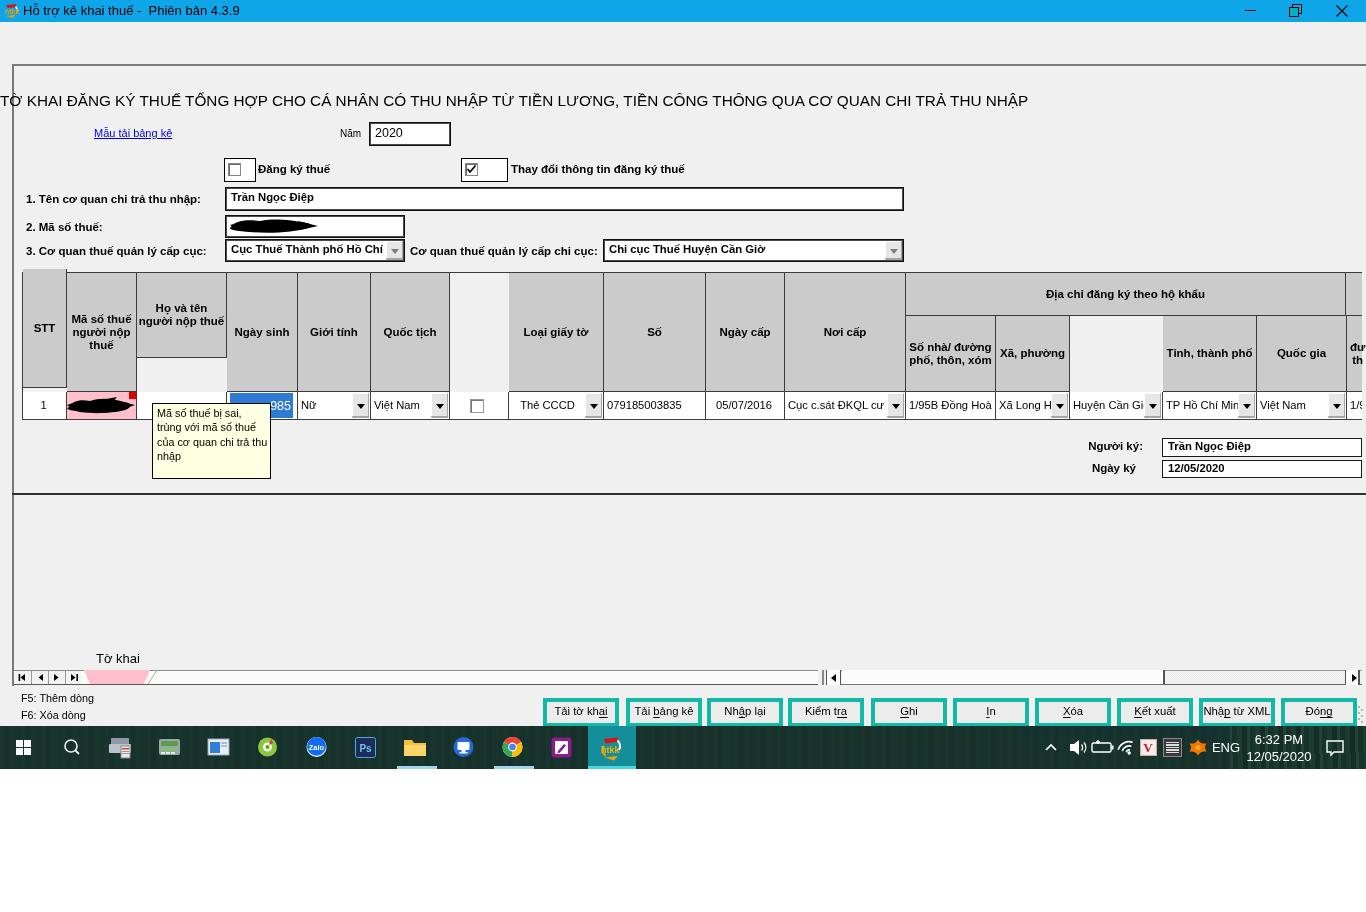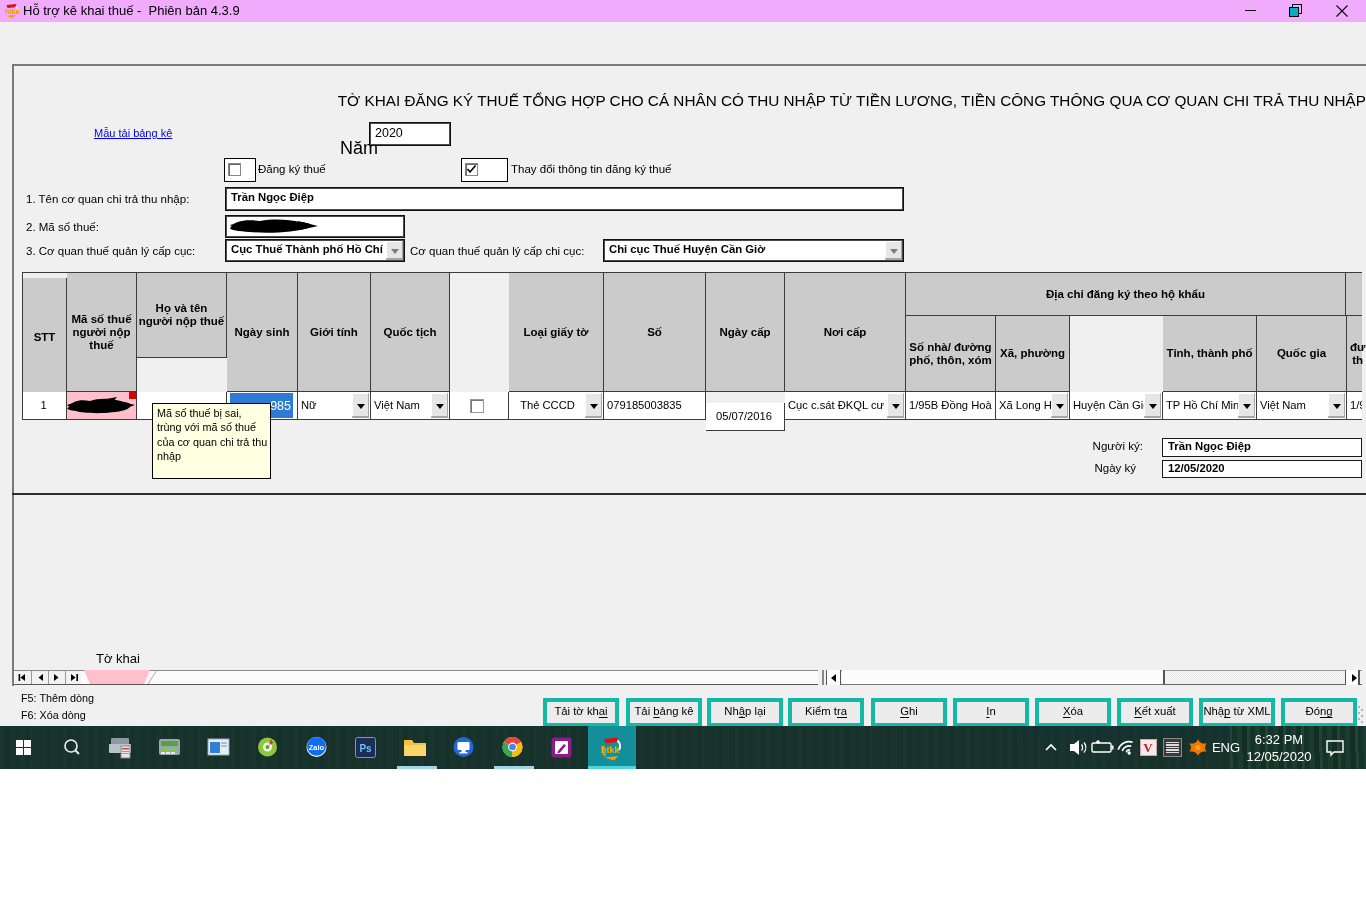--- a/index.html
+++ b/index.html
@@ -1,21 +1,21 @@
 <!DOCTYPE html>
 <html><head>
 <meta charset="utf-8">
 <style>
   * { margin:0; padding:0; box-sizing:border-box; }
   html,body { width:1366px; height:912px; background:#fff; font-family:"Liberation Sans", sans-serif; }
   #scr { position:absolute; left:0; top:0; width:1366px; height:912px; background:#fff; overflow:hidden; }
   .abs { position:absolute; }
-  .b { font-weight:normal; }
-  
-  #tbar { left:0; top:0; width:1366px; height:22px; background:#f0abfc; }
+  .b { font-weight:bold; }
+  
+  #tbar { left:0; top:0; width:1366px; height:22px; background:#0ea5e9; }
   #tbar .txt { left:23px; top:3px; font-size:13px; color:#000; }
   
   #win { left:0; top:22px; width:1366px; height:704px; background:#f0f0f0; }
   
   #ptop { left:12px; top:64px; width:1354px; height:2px; background:#7a7a7a; }
   #pleft { left:12px; top:64px; width:2px; height:622px; background:#7a7a7a; }
   .inp { background:#fff; border:1px solid #101010; outline:1px solid #4a4a4a; outline-offset:-2px; }
   .inpt { font-size:11.3px; font-weight:bold; padding:3px 0 0 5px; white-space:nowrap; overflow:hidden; }
   
   .car { position:absolute; top:1px; bottom:1px; right:1px; width:17px; background:#e6e6e6; box-shadow:inset -1px -2px 0 rgba(0,0,0,.28), inset 1px 1px 0 #fff; }
@@ -50,24 +50,24 @@
     </svg>
     <svg class="abs" style="left:1336px;top:5px" width="12" height="12" viewBox="0 0 12 12">
       <path d="M0.5 0.5 L11.5 11.5 M11.5 0.5 L0.5 11.5" stroke="#000" stroke-width="1.1"></path>
     </svg>
   </div>
 
   <div class="abs" id="win"></div>
   <div class="abs" id="ptop"></div>
   <div class="abs" id="pleft"></div>
 
-  <div class="abs" style="left:0;top:92px;width:1366px;text-align:right;font-size:15.3px;color:#000">TỜ KHAI ĐĂNG KÝ THUẾ TỔNG HỢP CHO CÁ NHÂN CÓ THU NHẬP TỪ TIỀN LƯƠNG, TIỀN CÔNG THÔNG QUA CƠ QUAN CHI TRẢ THU NHẬP</div>
+  <div class="abs" style="left:0;top:92px;width:1366px;text-align:left;font-size:15.3px;color:#000">TỜ KHAI ĐĂNG KÝ THUẾ TỔNG HỢP CHO CÁ NHÂN CÓ THU NHẬP TỪ TIỀN LƯƠNG, TIỀN CÔNG THÔNG QUA CƠ QUAN CHI TRẢ THU NHẬP</div>
 
   <div class="abs" style="left:94px;top:127px;font-size:11px;color:#0000ee;text-decoration:underline">Mẫu tải bảng kê</div>
-  <div class="abs" style="left:340px;top:138px;font-size:18px">Năm</div>
+  <div class="abs" style="left:340px;top:128px;font-size:10px">Năm</div>
   <div class="abs inp" style="left:369px;top:122px;width:82px;height:24px;border-width:1px">
       <div class="inpt" style="font-weight:normal;font-size:12.5px;padding-top:3px">2020</div>
     </div>
 
   <div class="abs" style="left:224px;top:158px;width:32px;height:24px;background:#fff;border:1px solid #000"></div>
   <div class="abs" style="left:228px;top:163px;width:13px;height:13px;background:#fff;border:1px solid #888;box-shadow:inset 1px 1px 0 #666"></div>
   <div class="abs b" style="left:258px;top:163px;font-size:11.5px">Đăng ký thuế</div>
   <div class="abs" style="left:461px;top:158px;width:47px;height:24px;background:#fff;border:1px solid #000"></div>
   <div class="abs" style="left:465px;top:163px;width:13px;height:13px;background:#fff;border:1px solid #888;box-shadow:inset 1px 1px 0 #666"></div>
   <svg class="abs" style="left:466px;top:164px" width="11" height="11" viewBox="0 0 11 11">
@@ -95,21 +95,21 @@
       <div class="car dis"></div>
     </div>
   <div class="abs b" style="left:410px;top:245px;font-size:11.5px">Cơ quan thuế quản lý cấp chi cục:</div>
   <div class="abs inp" style="left:603px;top:239px;width:301px;height:23px">
       <div class="inpt">Chi cục Thuế Huyện Cần Giờ</div>
       <div class="car dis"></div>
     </div>
 
   <div class="abs" id="tbl" style="left:22px;top:272px;width:1340px;height:148px;border-left:1px solid #3c3c3c;border-top:1px solid #3c3c3c"></div>
 
-  <div class="hc" style="left:23px;top:278px;width:44px;height:119px">STT</div>
+  <div class="hc" style="left:23px;top:269px;width:44px;height:119px">STT</div>
   <div class="hc" style="left:67px;top:273px;width:70px;height:119px">Mã số thuế<br>người nộp<br>thuế</div>
   <div class="hc" style="left:137px;top:273px;width:90px;height:85px">Họ và tên<br>người nộp thuế</div>
   <div class="hc" style="left:227px;top:273px;width:71px;height:119px">Ngày sinh</div>
   <div class="hc" style="left:298px;top:273px;width:73px;height:119px">Giới tính</div>
   <div class="hc" style="left:371px;top:273px;width:79px;height:119px">Quốc tịch</div>
   <div class="hc" style="left:509px;top:273px;width:95px;height:119px">Loại giấy tờ</div>
   <div class="hc" style="left:604px;top:273px;width:102px;height:119px">Số</div>
   <div class="hc" style="left:706px;top:273px;width:79px;height:119px">Ngày cấp</div>
   <div class="hc" style="left:785px;top:273px;width:121px;height:119px">Nơi cấp</div>
   <div class="hc" style="left:906px;top:273px;width:440px;height:43px">Địa chỉ đăng ký theo hộ khẩu</div>
@@ -134,21 +134,21 @@
   <div class="dc" style="left:227px;top:392px;width:71px;height:28px;padding:0">
     <div class="abs" style="left:3px;top:1px;width:63px;height:25px;background:#2e7bd6;color:#fff;font-size:12.5px;text-align:right;padding:6px 2px 0 0">985</div>
   </div>
   <div class="dc" style="left:298px;top:392px;width:73px;height:28px">Nữ<div class="car"></div></div>
   <div class="dc" style="left:371px;top:392px;width:79px;height:28px">Việt Nam<div class="car"></div></div>
   <div class="dc" style="left:450px;top:392px;width:59px;height:28px">
     <div class="abs" style="left:20px;top:7px;width:14px;height:14px;background:#fff;border:1px solid #999;box-shadow:inset 1px 1px 0 #777"></div>
   </div>
   <div class="dc ctr" style="left:509px;top:392px;width:95px;height:28px;padding-right:17px">Thẻ CCCD<div class="car"></div></div>
   <div class="dc" style="left:604px;top:392px;width:102px;height:28px">079185003835</div>
-  <div class="dc ctr" style="left:706px;top:403px;width:79px;height:28px">05/07/2016</div>
+  <div class="dc ctr" style="left:706px;top:392px;width:79px;height:28px">05/07/2016</div>
   <div class="dc" style="left:785px;top:392px;width:121px;height:28px;padding-right:17px">Cục c.sát ĐKQL cư trú<div class="car"></div></div>
   <div class="dc" style="left:906px;top:392px;width:90px;height:28px">1/95B Đồng Hoà</div>
   <div class="dc" style="left:996px;top:392px;width:74px;height:28px;padding-right:5px">Xã Long Hoà<div class="car"></div></div>
   <div class="dc" style="left:1070px;top:392px;width:93px;height:28px;padding-right:17px">Huyện Cần Giờ<div class="car"></div></div>
   <div class="dc" style="left:1163px;top:392px;width:94px;height:28px;padding-right:17px">TP Hồ Chí Minh<div class="car"></div></div>
   <div class="dc" style="left:1257px;top:392px;width:90px;height:28px;padding-right:17px">Việt Nam<div class="car"></div></div>
   <div class="dc" style="left:1347px;top:392px;width:15px;height:28px;border-right:none">1/9</div>
 
   <div class="abs" style="left:152px;top:403px;width:119px;height:76px;background:#ffffe1;border:1px solid #000;font-size:10.8px;line-height:14.3px;padding:2px 0 0 4px;color:#000;white-space:nowrap">Mã số thuế bị sai,<br>trùng với mã số thuế<br>của cơ quan chi trả thu<br>nhập</div>
 

